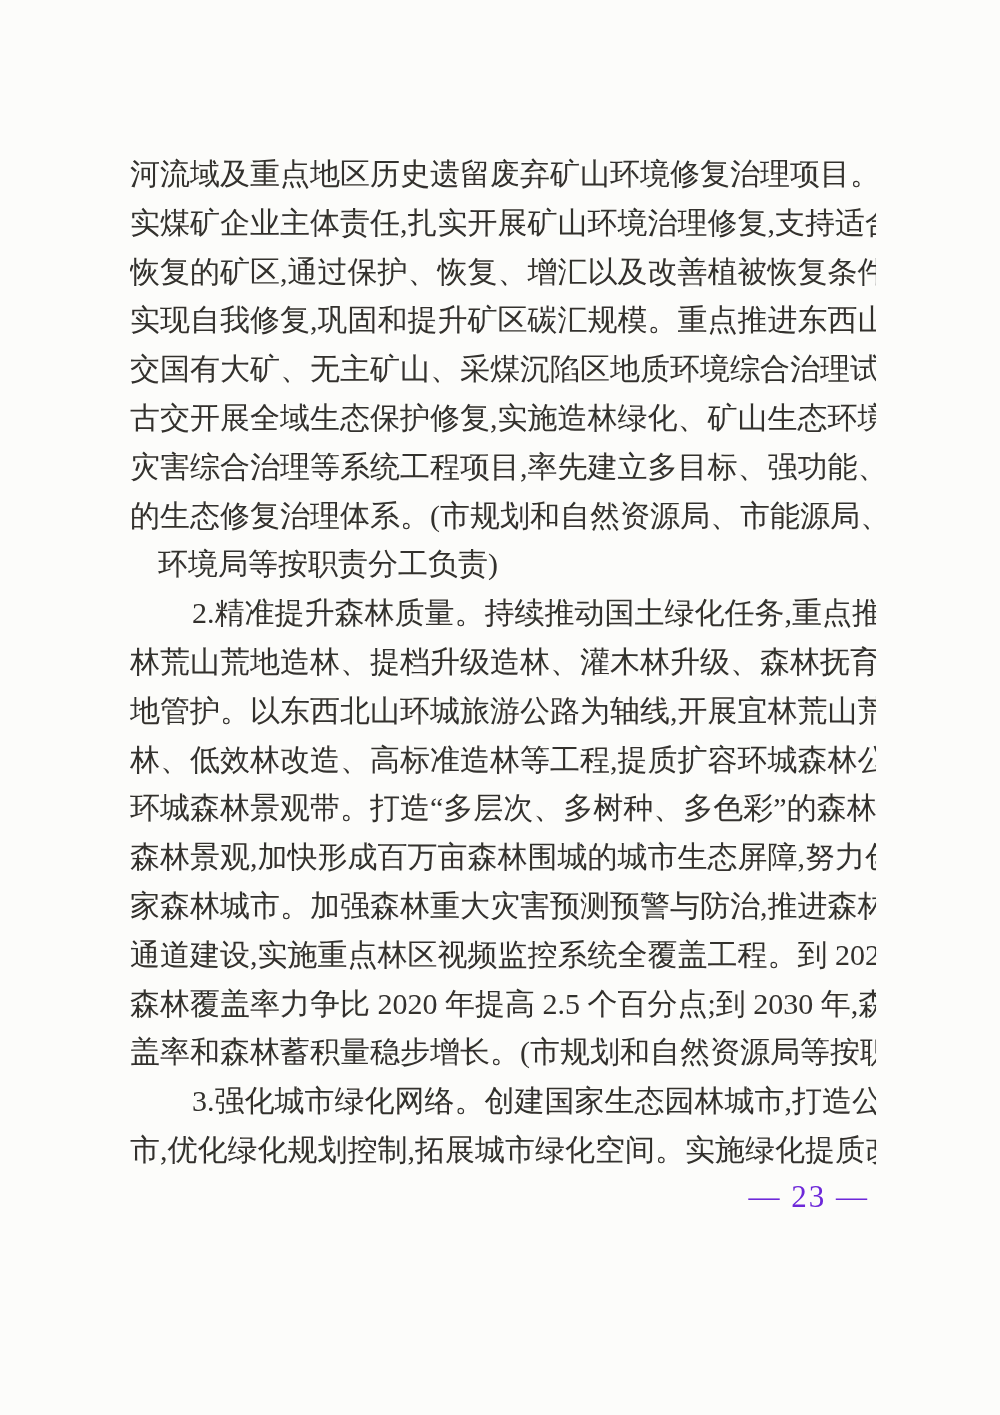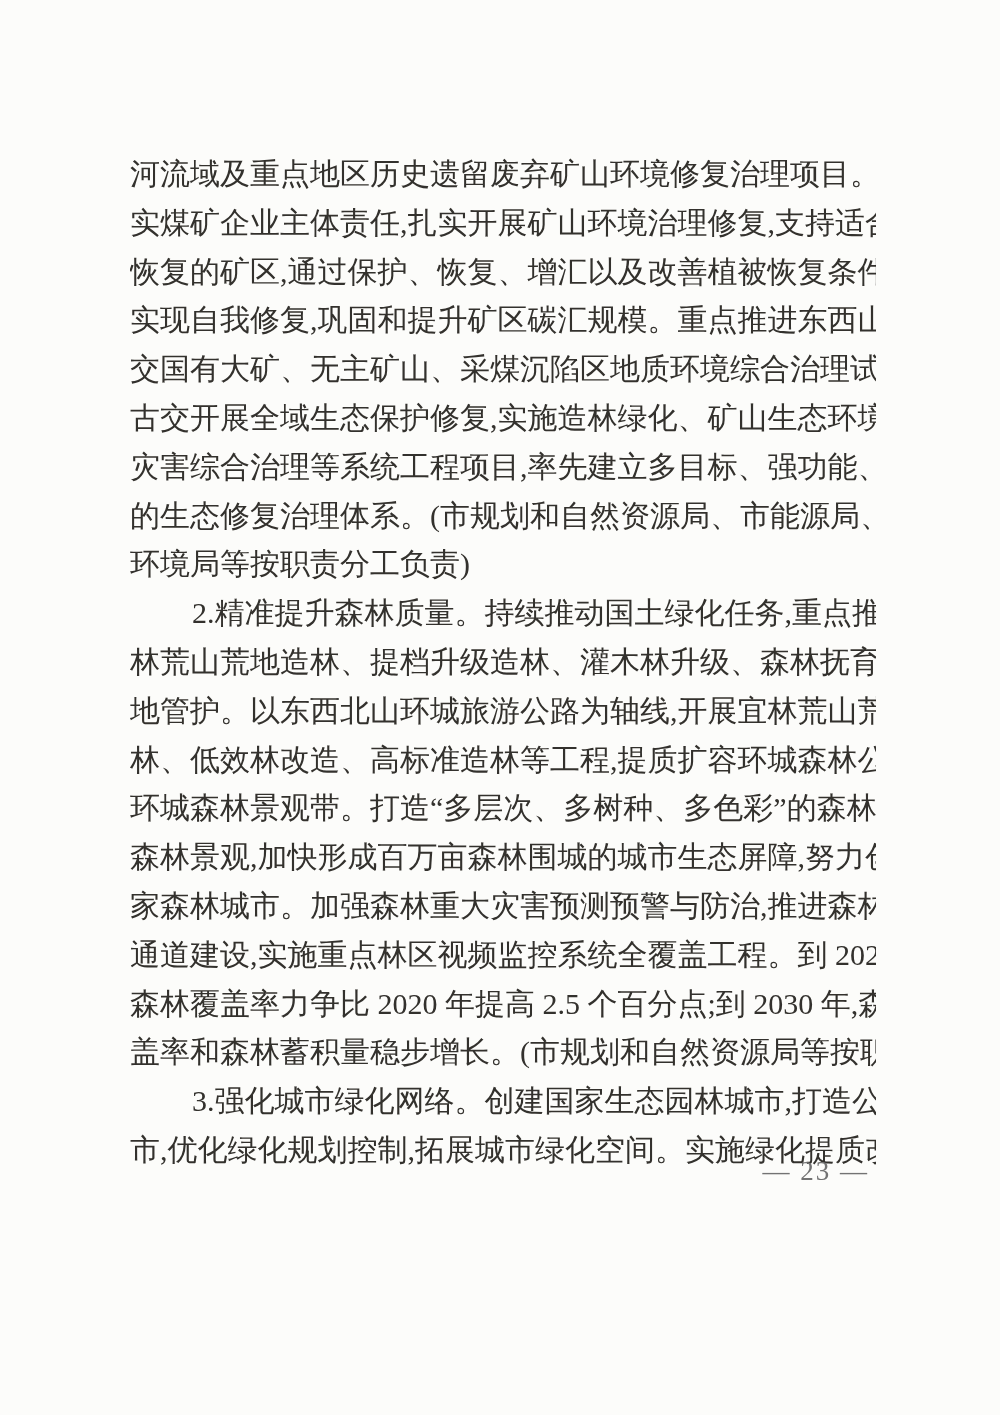--- a/index.html
+++ b/index.html
@@ -32,31 +32,32 @@
     height: 48.8px;
     line-height: 48.8px;
     text-align: justify;
     text-align-last: justify;
     overflow: hidden;
     white-space: nowrap;
   }
   .line.short {
     text-align-last: left;
     white-space: normal;
+    margin-left: 28px;
   }
   .line.indent {
     text-indent: 62px;
   }
   .page-number {
     position: absolute;
-    top: 1154px;
+    top: 1180px;
     right: 131px;
-    font-size: 27px;
+    font-size: 31px;
     line-height: 34px;
-    color: #737373;
+    color: #6d28d9;
     letter-spacing: 2px;
   }
 </style>
 </head>
 <body>
 
 <div class="page">
   <div class="doc-body">
     <div class="line">河流域及重点地区历史遗留废弃矿山环境修复治理项目。严格落</div>
     <div class="line">实煤矿企业主体责任,扎实开展矿山环境治理修复,支持适合自然</div>

